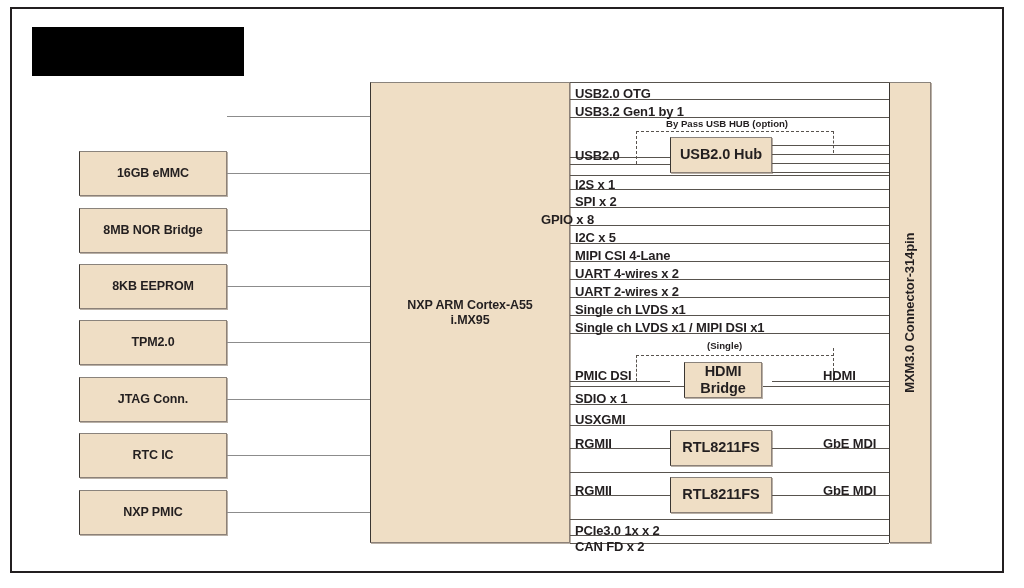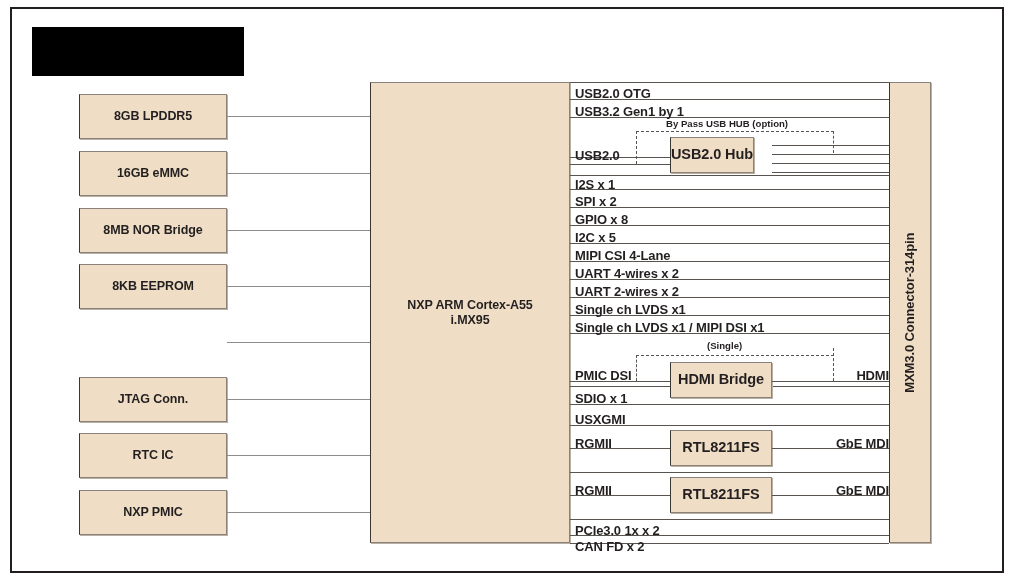--- a/index.html
+++ b/index.html
@@ -61,51 +61,51 @@
 
   
   .hline{position:absolute;height:0;border-top:1.6px solid #8c8c8c;}
   .hline.dk{border-top-color:#58534e;}
   .rowline{position:absolute;height:0;border-top:1.4px solid #58534e;left:570px;}
 
   .lbl{
     position:absolute;font-size:13px;font-weight:600;color:#231f20;
     white-space:nowrap;letter-spacing:-0.15px;
   }
-  .lbl.r{text-align:right;}
+  .lbl.r{}
 
   .optlbl{
     position:absolute;font-size:9.6px;font-weight:600;color:#231f20;
     white-space:nowrap;
   }
 
   
   .dash-h{position:absolute;height:0;border-top:1.4px dashed #58534e;}
   .dash-v{position:absolute;width:0;border-left:1.4px dashed #58534e;}
 </style>
 </head>
 <body>
 
 <div id="canvas">
 
   <div class="frame"></div>
 
   <div class="redaction"></div>
 
-  <div class="blk left-blk" style="top:94px">
-      <span>8GB LPDDR5</span>
-    </div>
   <div class="blk left-blk" style="top:151px">
       <span>16GB eMMC</span>
     </div>
   <div class="blk left-blk" style="top:208px">
       <span>8MB NOR Bridge</span>
     </div>
   <div class="blk left-blk" style="top:264px">
       <span>8KB EEPROM</span>
+    </div>
+  <div class="blk left-blk" style="top:320px">
+      <span>TPM2.0</span>
     </div>
   <div class="blk left-blk" style="top:433px">
       <span>RTC IC</span>
     </div>
   <div class="blk left-blk" style="top:377px">
       <span>JTAG Conn.</span>
     </div>
   <div class="blk left-blk" style="top:490px">
       <span>NXP PMIC</span>
     </div>
@@ -150,56 +150,56 @@
   <div class="rowline" style="top:472px;width:319px"></div>
   <div class="rowline" style="top:519px;width:319px"></div>
   <div class="rowline" style="top:535px;width:319px"></div>
   <div class="rowline" style="top:543px;width:319px"></div>
 
   <div class="lbl" style="left:575px;top:86px">USB2.0 OTG</div>
   <div class="lbl" style="left:575px;top:104px">USB3.2 Gen1 by 1</div>
   <div class="lbl" style="left:575px;top:148px">USB2.0</div>
   <div class="lbl" style="left:575px;top:177px">I2S x 1</div>
   <div class="lbl" style="left:575px;top:194px">SPI x 2</div>
-  <div class="lbl" style="left:575px;top:212px">GPIO x 8</div>
+  <div class="lbl" style="left:541px;top:212px">GPIO x 8</div>
   <div class="lbl" style="left:575px;top:230px">I2C x 5</div>
   <div class="lbl" style="left:575px;top:248px">MIPI CSI 4-Lane</div>
   <div class="lbl" style="left:575px;top:266px">UART 4-wires x 2</div>
   <div class="lbl" style="left:575px;top:284px">UART 2-wires x 2</div>
   <div class="lbl" style="left:575px;top:302px">Single ch LVDS x1</div>
   <div class="lbl" style="left:575px;top:320px">Single ch LVDS x1 / MIPI DSI x1</div>
   <div class="lbl" style="left:575px;top:368px">PMIC DSI</div>
   <div class="lbl" style="left:575px;top:391px">SDIO x 1</div>
   <div class="lbl" style="left:575px;top:412px">USXGMI</div>
   <div class="lbl" style="left:575px;top:436px">RGMII</div>
   <div class="lbl" style="left:575px;top:483px">RGMII</div>
   <div class="lbl" style="left:575px;top:523px">PCIe3.0 1x  x 2</div>
   <div class="lbl" style="left:575px;top:539px">CAN FD x 2</div>
 
   <div class="optlbl" style="left:666px;top:118px">By Pass USB HUB (option)</div>
   <div class="dash-h" style="left:636px;top:131px;width:198px"></div>
   <div class="dash-v" style="left:636px;top:131px;height:33px"></div>
   <div class="dash-v" style="left:833px;top:131px;height:22px"></div>
 
   <div class="hline dk" style="left:570px;top:164px;width:100px"></div>
-  <div class="blk chipbox" style="left:670px;top:137px;width:84px">
+  <div class="blk chipbox" style="left:670px;top:137px;width:102px">
     <span>USB2.0 Hub</span>
   </div>
   <div class="hline dk" style="left:772px;top:145px;width:117px"></div>
   <div class="hline dk" style="left:772px;top:154px;width:117px"></div>
   <div class="hline dk" style="left:772px;top:163px;width:117px"></div>
   <div class="hline dk" style="left:772px;top:172px;width:117px"></div>
 
   <div class="optlbl" style="left:707px;top:340px">(Single)</div>
   <div class="dash-h" style="left:636px;top:355px;width:198px"></div>
   <div class="dash-v" style="left:636px;top:355px;height:26px"></div>
   <div class="dash-v" style="left:833px;top:348px;height:33px"></div>
 
   <div class="hline dk" style="left:570px;top:381px;width:100px"></div>
-  <div class="blk chipbox" style="left:670px;top:362px;width:102px">
+  <div class="blk chipbox" style="left:684px;top:362px;width:78px">
     <span>HDMI Bridge</span>
   </div>
   <div class="hline dk" style="left:772px;top:381px;width:117px"></div>
   <div class="lbl r" style="left:823px;top:368px;width:66px">HDMI</div>
 
   <div class="hline dk" style="left:570px;top:448px;width:100px"></div>
   <div class="blk chipbox" style="left:670px;top:430px;width:102px">
     <span>RTL8211FS</span>
   </div>
   <div class="hline dk" style="left:772px;top:448px;width:117px"></div>

